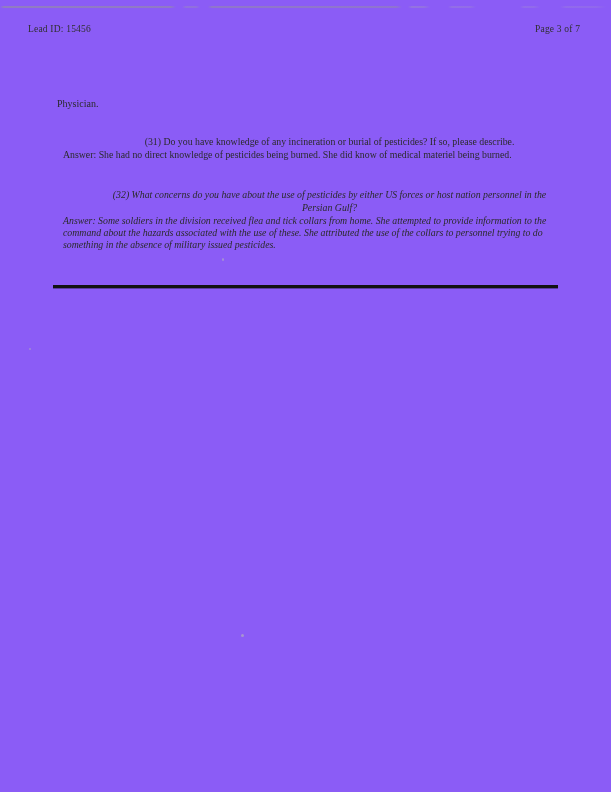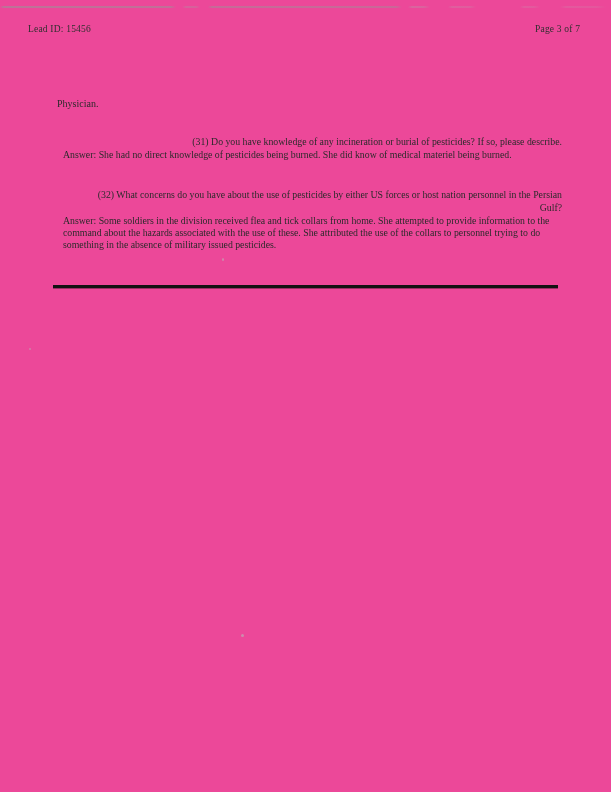--- a/index.html
+++ b/index.html
@@ -8,21 +8,21 @@
     padding: 0;
     background: #ffffff;
   }
   body {
     font-family: "Liberation Serif", serif;
   }
   .page {
     position: relative;
     width: 611px;
     height: 792px;
-    background: #ec4899;
+    background: #8b5cf6;
     overflow: hidden;
     color: #2a2a2a;
   }
 
   
   .scan-edge {
     position: absolute;
     left: 0;
     top: 6px;
     width: 611px;
@@ -97,26 +97,27 @@
   .continued-line {
     font-size: 10px;
     line-height: 12px;
     margin: 0 0 26px 0;
   }
   .qa-group {
     margin: 0 0 28px 0;
   }
   .qa-group:last-child {
     margin-bottom: 0;
+    font-style: italic;
   }
   .question {
     font-size: 9.8px;
     line-height: 12.2px;
     margin: 0;
-    text-align: right;
+    text-align: center;
     padding-left: 40px;
   }
   .answer {
     font-size: 9.8px;
     line-height: 12.2px;
     margin: 1px 0 0 0;
     padding-left: 6px;
     text-align: left;
   }
   .answer .answer-label {

